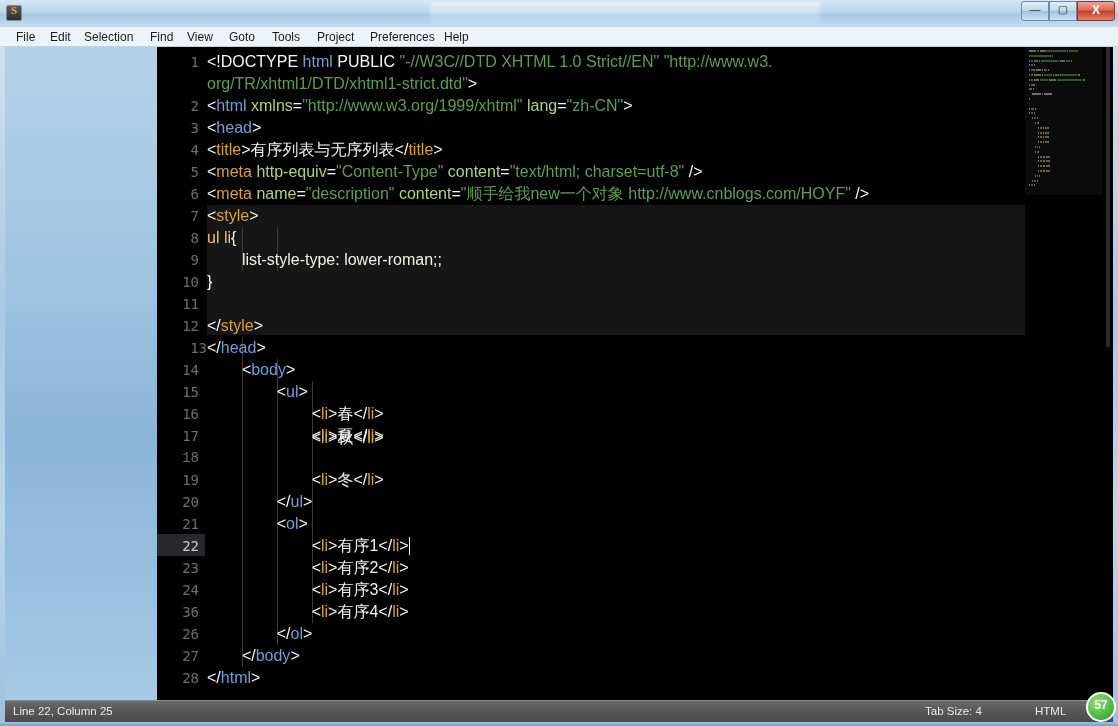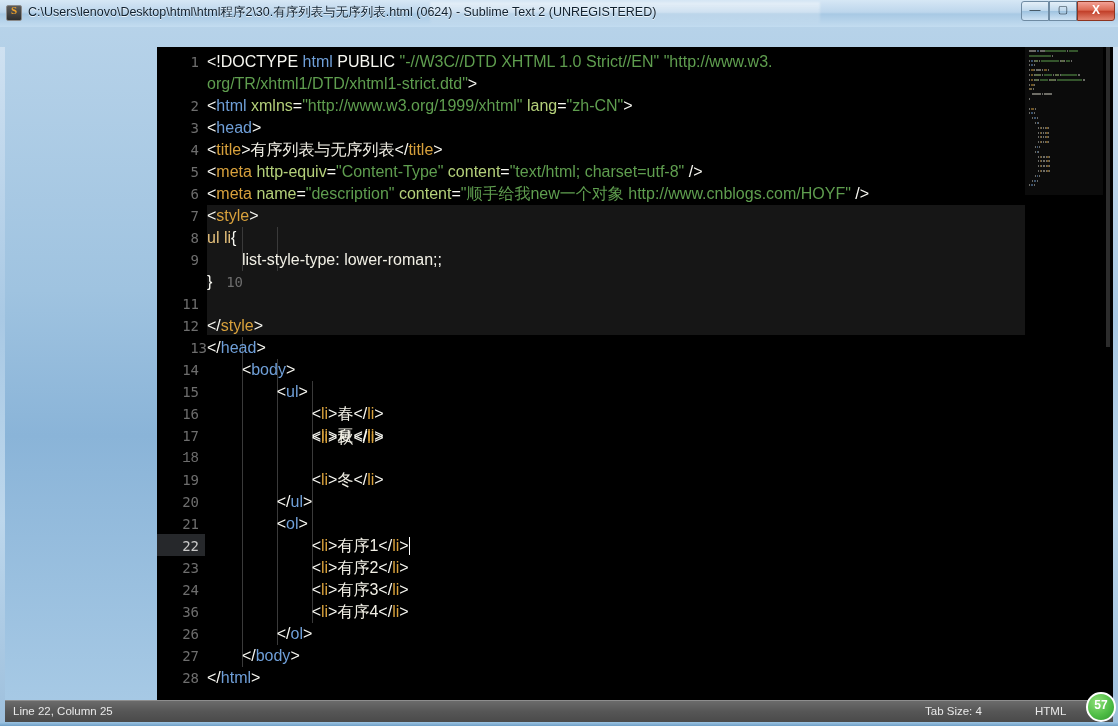--- a/index.html
+++ b/index.html
@@ -315,32 +315,43 @@
   }
 </style>
 </head>
 <body>
 
 <div id="window">
 
   <div id="titlebar">
     <div class="glass"></div>
     <div class="app-icon"></div>
-    <div id="title-text">C:\Users\lenovo\Desktop\html\html程序2\30.有序列表与无序列表.html (0624) - Sublime Text 2 (UNREGISTERED)</div>
     <div class="winbtn" id="btn-min">
       <span>—</span>
     </div>
     <div class="winbtn" id="btn-max">
       <span>▢</span>
     </div>
     <div class="winbtn" id="btn-close">
       <span>X</span>
     </div>
   </div>
 
+  <div id="menubar">
+      <div class="menu-item" style="left: 12px;">File</div>
+      <div class="menu-item" style="left: 46px;">Edit</div>
+      <div class="menu-item" style="left: 80px;">Selection</div>
+      <div class="menu-item" style="left: 146px;">Find</div>
+      <div class="menu-item" style="left: 183px;">View</div>
+      <div class="menu-item" style="left: 225px;">Goto</div>
+      <div class="menu-item" style="left: 268px;">Tools</div>
+      <div class="menu-item" style="left: 313px;">Project</div>
+      <div class="menu-item" style="left: 366px;">Preferences</div>
+      <div class="menu-item" style="left: 440px;">Help</div>
+    </div>
 
   <div id="left-aero"></div>
   <div id="right-aero"></div>
 
 
   <div id="editor">
     <div id="hl-block"></div>
     <div id="active-gutter"></div>
     <div id="guides">
         <div class="guide" style="left: 84.88px; top: 290px; height: 330px;"></div>
@@ -352,21 +363,21 @@
     <div id="gutter">
         <div class="ln" style="top: 4px;">1</div>
         <div class="ln" style="top: 48px;">2</div>
         <div class="ln" style="top: 70px;">3</div>
         <div class="ln" style="top: 92px;">4</div>
         <div class="ln" style="top: 114px;">5</div>
         <div class="ln" style="top: 136px;">6</div>
         <div class="ln" style="top: 158px;">7</div>
         <div class="ln" style="top: 180px;">8</div>
         <div class="ln" style="top: 202px;">9</div>
-        <div class="ln" style="top: 224px; margin-left: 44px;">10</div>
+        <div class="ln" style="top: 224px;">10</div>
         <div class="ln" style="top: 246px;">11</div>
         <div class="ln" style="top: 268px;">12</div>
         <div class="ln" style="top: 290px; padding-left: 8px;">13</div>
         <div class="ln" style="top: 312px;">14</div>
         <div class="ln" style="top: 334px;">15</div>
         <div class="ln" style="top: 356px;">16</div>
         <div class="ln" style="top: 378px;">17</div>
         <div class="ln" style="top: 400px; font-family: Liberation Mono, monospace;">18</div>
         <div class="ln" style="top: 422px;">19</div>
         <div class="ln" style="top: 444px;">20</div>

